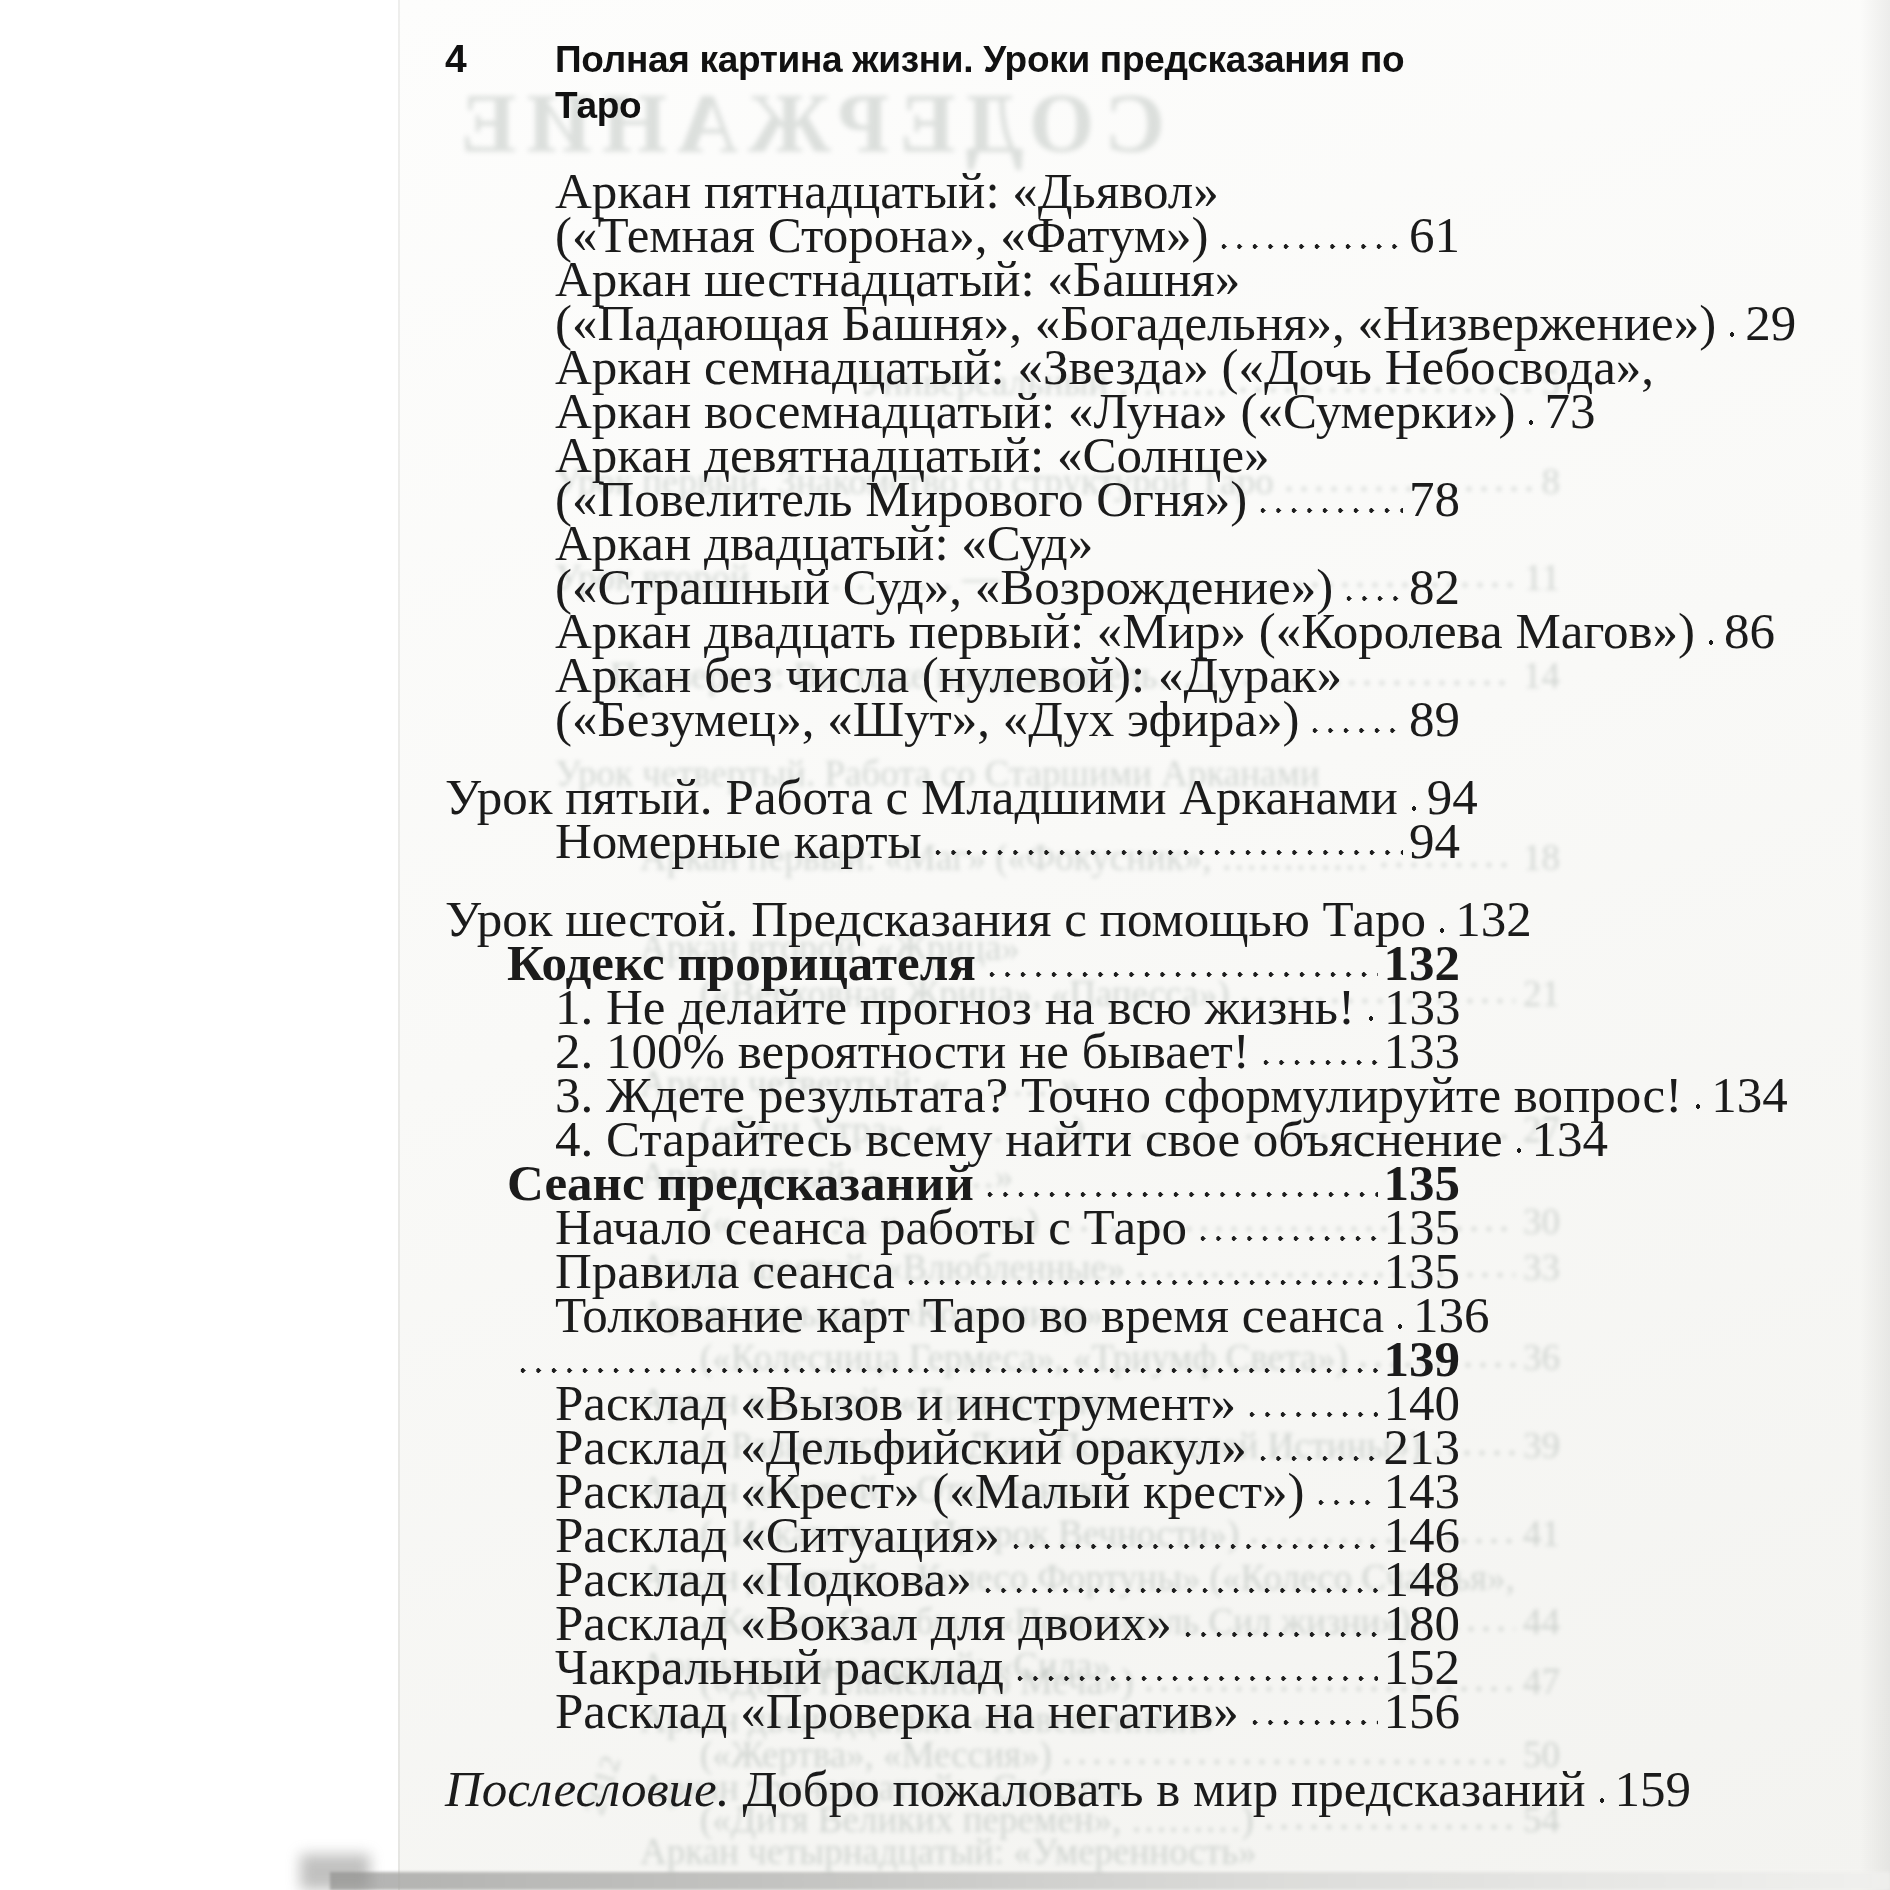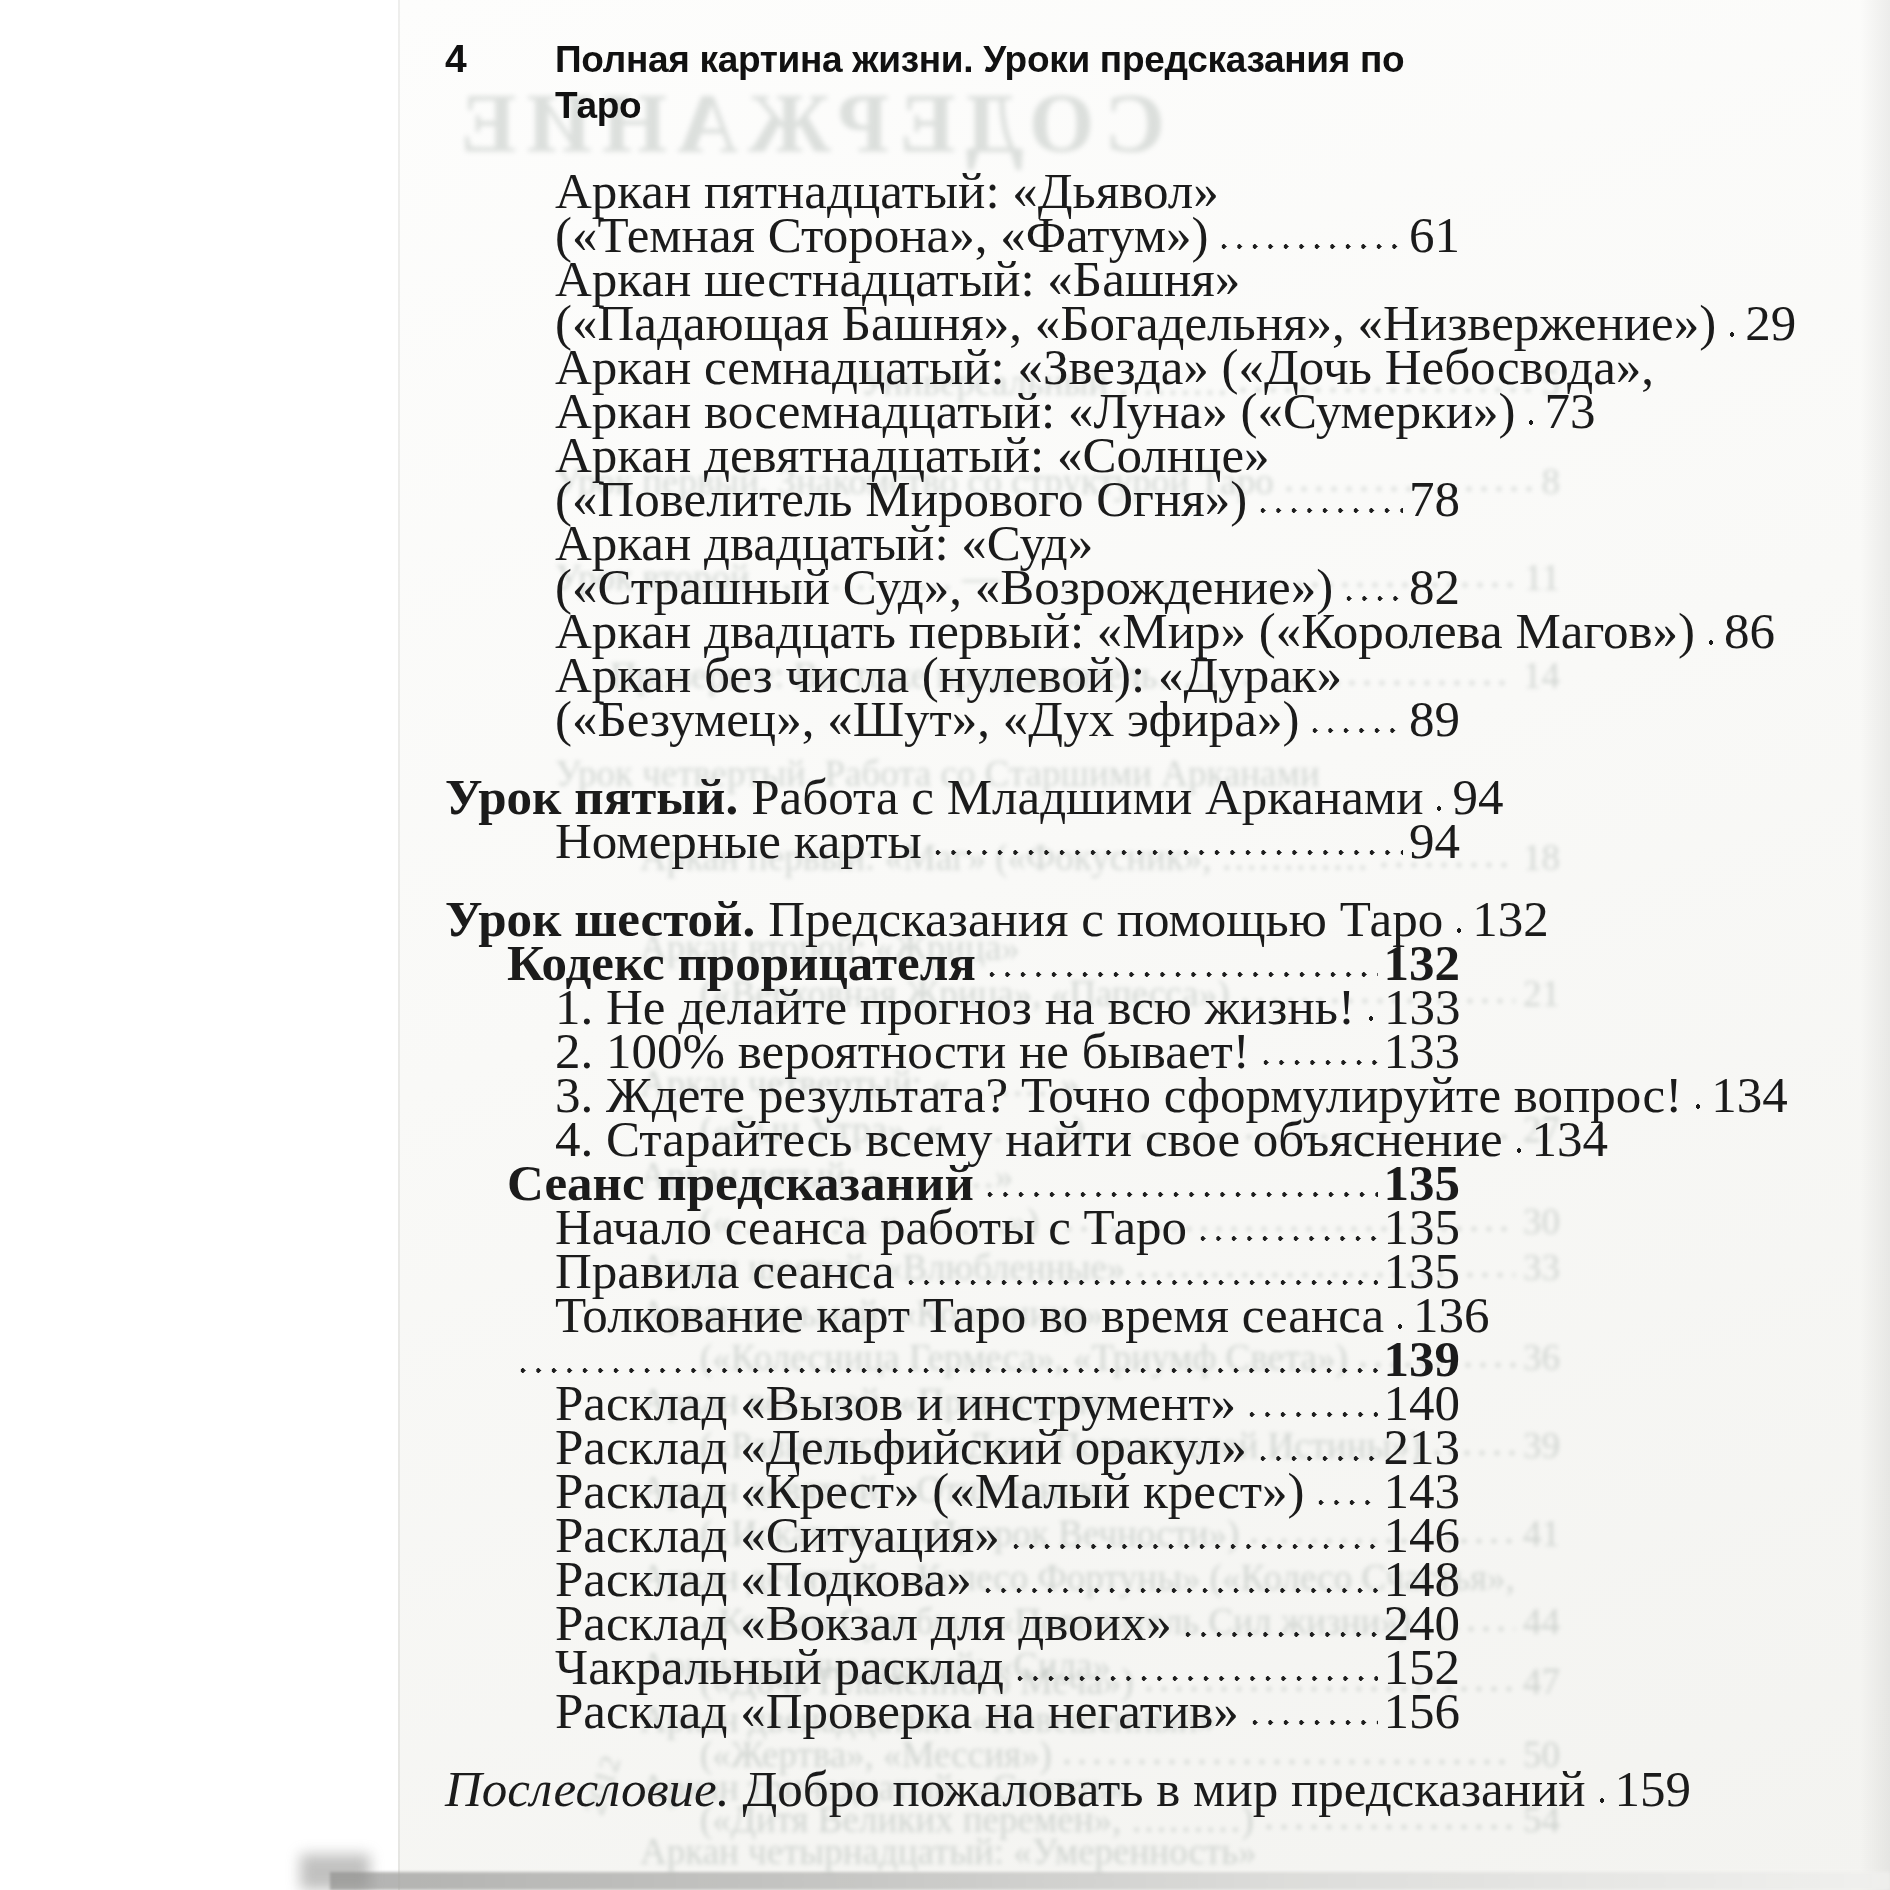--- a/index.html
+++ b/index.html
@@ -65,21 +65,21 @@
   .entry{margin:0;}
   .entry.gap{margin-top:34px;}
   .indent0{padding-left:0;}
   .indent1{padding-left:62px;font-weight:bold;}
   .indent2{padding-left:110px;}
   .line{
     display:flex;align-items:baseline;
     font-size:51px;line-height:44px;white-space:nowrap;
   }
   .lead{margin-right:13px;}
-  .lead.bold{font-weight:700;}
+  .lead.bold{font-weight:400;}
   .lead.italic{font-style:italic;}
   .leader{
     flex:1 1 auto;min-width:14px;height:11px;margin:0 4px 0 9px;align-self:baseline;
     background:radial-gradient(circle 2.3px at 7px 5.5px,#1d1d1d 97%,rgba(0,0,0,0) 100%);
     background-size:15.5px 11px;background-repeat:repeat-x;
   }
   .pg{margin-left:2px;}
 </style>
 </head>
 <body>
@@ -409,21 +409,21 @@
         <div class="line">
           <span>Расклад «Подкова»</span>
           <span class="leader"></span>
           <span class="pg">148</span>
         </div>
       </div>
       <div class="entry indent2">
         <div class="line">
           <span>Расклад «Вокзал для двоих»</span>
           <span class="leader"></span>
-          <span class="pg">240</span>
+          <span class="pg">180</span>
         </div>
       </div>
       <div class="entry indent2">
         <div class="line">
           <span>Чакральный расклад</span>
           <span class="leader"></span>
           <span class="pg">152</span>
         </div>
       </div>
       <div class="entry indent2">

